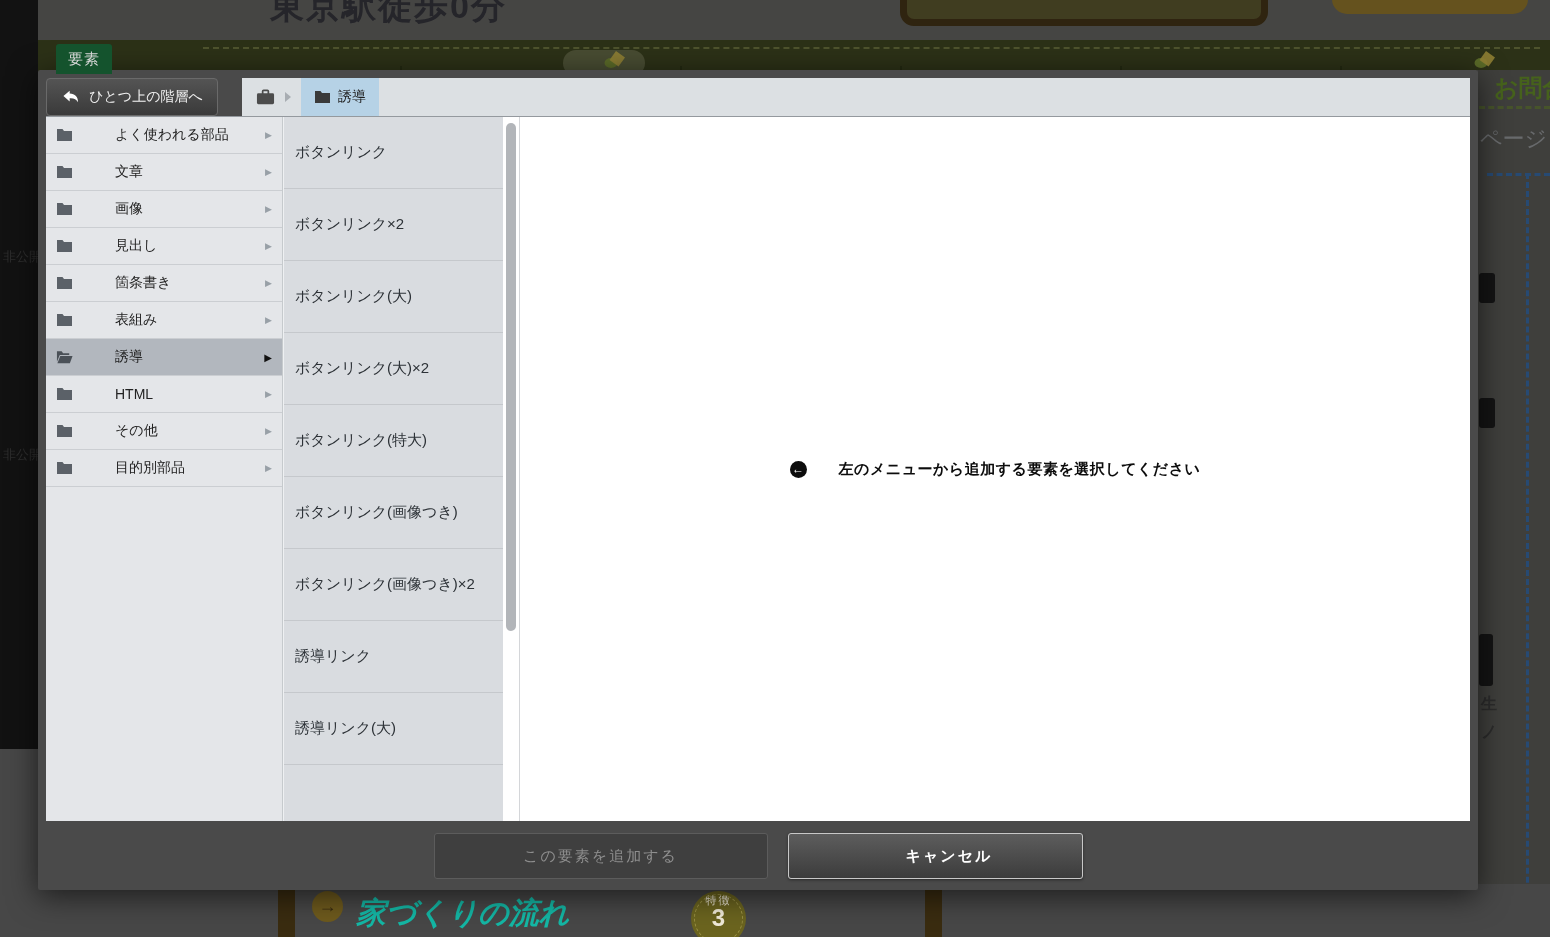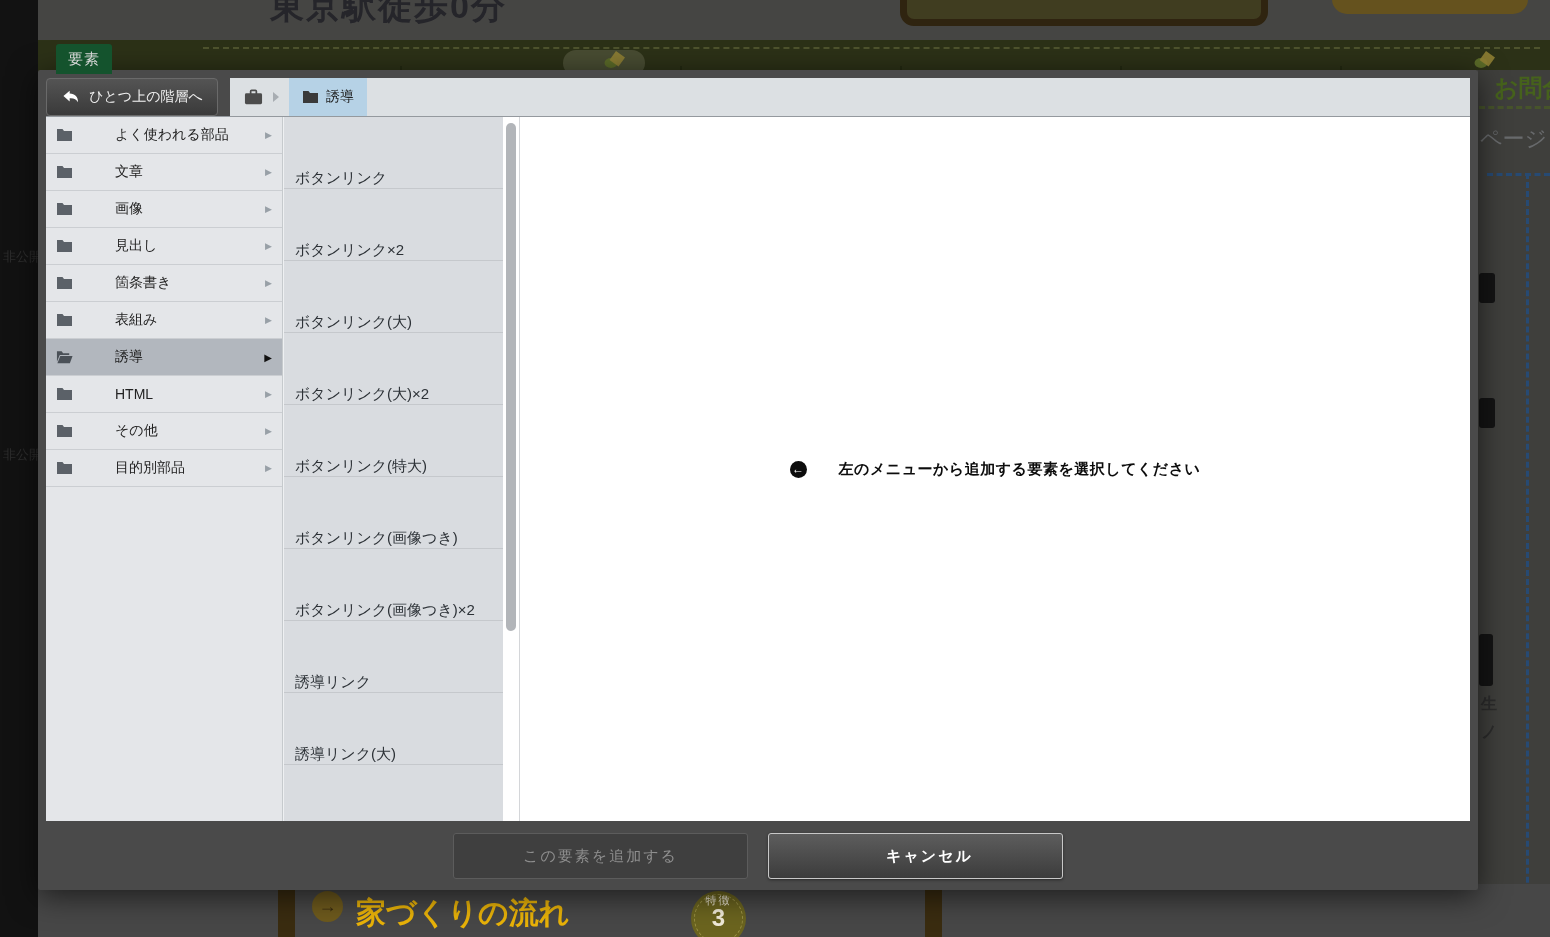--- a/index.html
+++ b/index.html
@@ -5,21 +5,21 @@
   * { box-sizing: border-box; margin: 0; padding: 0; }
   html,body { width:1550px; height:937px; overflow:hidden; }
   body {
     position: relative;
     background: #474747;
     font-family: "Liberation Sans", "DejaVu Sans", sans-serif;
   }
   .abs { position:absolute; }
 
   
-  .bg-left-strip { left:0; top:0; width:38px; height:937px; background:#121212; }
+  .bg-left-strip { left:0; top:0; width:38px; height:749px; background:#121212; }
   .bg-private { position:absolute; left:3px; color:#2e2e2e; font-size:13px; white-space:nowrap; }
   .bg-top { left:38px; top:0; width:1512px; height:40px; background:#454543; }
   .bg-station { left:232px; top:-16px; font-size:34px; font-weight:bold; color:#25252a; letter-spacing:2px; }
   .bg-contact-box { left:862px; top:-32px; width:368px; height:58px; border:7px solid #2f2410; border-radius:14px; background:#403d20; }
   .bg-pill { left:1294px; top:-16px; width:196px; height:30px; border-radius:15px; background:#6b5517; opacity:.85; }
   .bg-greenband { left:38px; top:40px; width:1512px; height:72px; background:#2c3117; }
   .bg-greenband .dash-top { position:absolute; left:165px; right:10px; top:7px; border-top:2px dashed #6a7040; opacity:.55; }
   .bg-greenband .sep { position:absolute; top:26px; width:2px; height:40px; background:#232911; }
   .bg-greenband .hoverpill { position:absolute; left:525px; top:10px; width:82px; height:26px; background:#50543a; border-radius:13px; opacity:.8; }
   .clover { position:absolute; width:26px; height:24px; }
@@ -27,39 +27,39 @@
   .bg-contact-txt { left:17px; top:2px; font-size:24px; font-weight:bold; color:#46621c; white-space:nowrap; }
   .bg-greendash { left:2px; top:36px; width:71px; border-top:3px dashed #4a5a28; opacity:.8; }
   .bg-page-txt { left:3px; top:54px; font-size:22px; color:#686a6c; white-space:nowrap; }
   .bg-bluedash-h { left:10px; top:103px; width:63px; border-top:3px dashed #274a73; }
   .bg-bluedash-v { left:49px; top:103px; height:764px; border-left:3px dashed #274a73; }
   .chip { position:absolute; left:2px; width:16px; background:#141414; border-radius:3px; }
   .edge-char { position:absolute; left:4px; color:#2c2c2c; font-size:16px; font-weight:bold; }
   .bg-bottom { left:38px; top:884px; width:1512px; height:53px; background:#474747; }
   .bg-bar { position:absolute; top:6px; width:17px; height:47px; background:#3a2c10; }
   .bg-flow-circle { position:absolute; left:274px; top:7px; width:31px; height:31px; border-radius:50%; background:#6e5a1d; color:#3a2c10; font-weight:bold; font-size:18px; text-align:center; line-height:31px; }
-  .bg-flow-text { position:absolute; left:318px; top:9px; font-size:30px; font-weight:bold; color:#eab308; }
+  .bg-flow-text { position:absolute; left:318px; top:9px; font-size:30px; font-weight:bold; color:#14b8a6;font-style:italic; }
   .bg-badge { position:absolute; left:653px; top:7px; width:55px; height:55px; border-radius:50%; background:#6b641f; text-align:center; color:#f0ead8; }
   .bg-badge .ring { position:absolute; left:3px; top:3px; right:3px; bottom:3px; border:1px dashed #9c9347; border-radius:50%; }
   .bg-badge .t { font-size:11px; padding-top:2px; letter-spacing:2px; }
   .bg-badge .n { font-size:24px; font-weight:bold; line-height:20px; }
   .bg-feature-heading { position:absolute; left:728px; top:4px; font-size:34px; font-weight:bold; color:#1b1b1b; letter-spacing:1px; white-space:nowrap; }
 
   
   .tab {
     left:56px; top:44px; height:30px; padding:0 12px; z-index:11;
     background:#14532d; color:#d8d8d8; font-size:15px; line-height:30px;
     border-radius:3px 3px 0 0; letter-spacing:1px;
   }
   .modal {
     left:38px; top:70px; width:1440px; height:820px; z-index:10;
     background:#4a4a4a; border-radius:2px;
     box-shadow:0 6px 30px rgba(0,0,0,.6);
   }
-  .m-toolbar { position:absolute; left:8px; top:8px; right:8px; height:38px; display:flex; gap:12px; }
+  .m-toolbar { position:absolute; left:8px; top:8px; right:8px; height:38px; display:flex; gap:24px; }
   .up-btn {
     width:172px; display:flex; align-items:center; justify-content:center; gap:8px;
     background:linear-gradient(#545454,#3a3a3a); border:1px solid #6a6a6a; border-radius:4px;
     color:#f2f2f2; font-size:14px; cursor:pointer; white-space:nowrap;
   }
   .crumb-bar { flex:1; background:#dce0e3; display:flex; align-items:center; padding-left:14px; }
   .crumb-sep { width:0; height:0; border-left:6px solid #a8adb2; border-top:5px solid transparent; border-bottom:5px solid transparent; margin:0 10px; }
   .crumb-current {
     align-self:stretch; display:flex; align-items:center; gap:7px; padding:0 13px;
     background:#b6d2e6; color:#1e1e1e; font-size:14px; cursor:pointer;
@@ -69,31 +69,31 @@
   .side-item {
     height:37px; display:flex; align-items:center; padding:0 10px;
     border-bottom:1px solid #cbced2; font-size:14px; color:#222; cursor:pointer; white-space:nowrap;gap:29px;
   }
   .side-item .ficon { width:17px; margin-right:13px; flex:none; display:flex; }
   .side-item .chev { margin-left:auto; color:#98a0a7; font-size:9px; }
   .side-item.selected { background:#b2b7be; }
   .side-item.selected .chev { color:#111; font-size:10px; }
   .listcol { width:220px; background:#d9dce0; border-left:1px solid #eef0f2; }
   .list-item {
-    height:72px; display:flex; align-items:flex-end; padding-left:11px;
+    height:72px; display:flex; align-items:center; padding-left:11px;
     border-bottom:1px solid #c5c8cc; font-size:15px; color:#2d3237; cursor:pointer; white-space:nowrap;
   }
   .scrollstrip { width:17px; background:#fff; position:relative; border-right:1px solid #d4d6d9; flex:none; }
   .scroll-thumb { position:absolute; left:3px; top:6px; width:10px; height:508px; background:#b2b5b9; border-radius:5px; cursor:pointer; }
   .preview { flex:1; background:#fff; display:flex; align-items:center; justify-content:center; gap:8px; }
   .msg-icon { width:17px; height:17px; border-radius:50%; background:#0c0c0c; color:#fff; font-size:12px; font-weight:bold; text-align:center; line-height:16px; flex:none; }
   .msg-text { font-size:15px; color:#0c0c0c; font-weight:bold; letter-spacing:.5px;margin-left:24px; }
   .m-footer { position:absolute; left:8px; right:8px; top:751px; height:61px; display:flex; justify-content:center; gap:20px; padding-top:12px; }
   .add-btn {
-    width:295px; height:46px; background:#3f3f3f; border:1px solid #5c5c5c; border-radius:3px;
+    width:334px; height:46px; background:#3f3f3f; border:1px solid #5c5c5c; border-radius:3px;
     color:#8e8e8e; font-size:15px; text-align:center; line-height:44px; cursor:default; letter-spacing:2px;
   }
   .cancel-btn {
     width:295px; height:46px; background:linear-gradient(#5d5d5d,#3c3c3c); border:1px solid #c8c8c8; border-radius:3px;
     color:#fff; font-size:15px; font-weight:bold; text-align:center; line-height:44px; cursor:pointer; letter-spacing:2px;
     box-shadow:0 1px 3px rgba(0,0,0,.45);
     padding-left:28px;
   }
 </style>
 </head>

